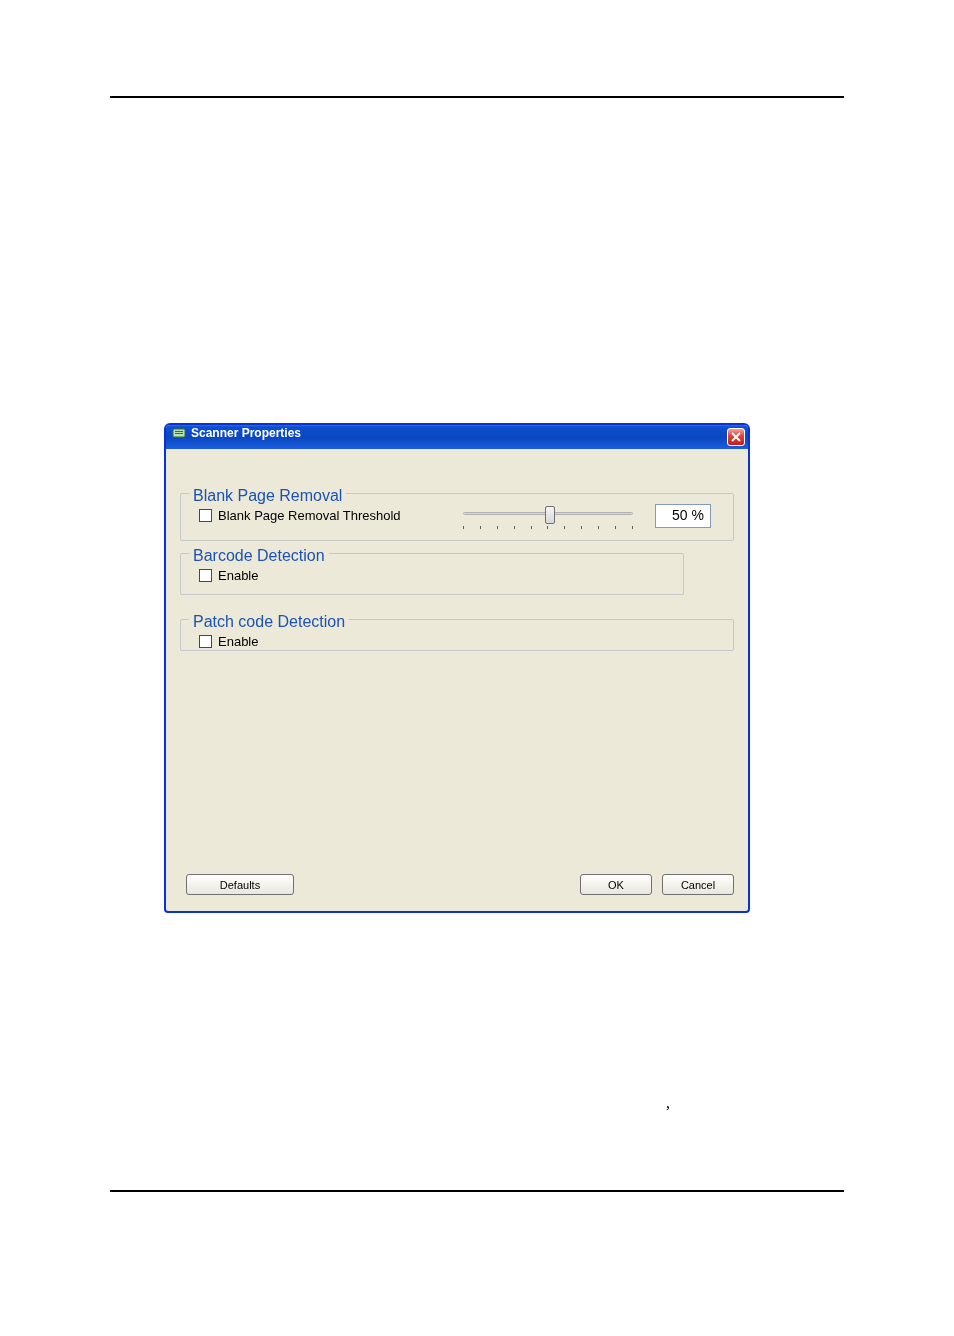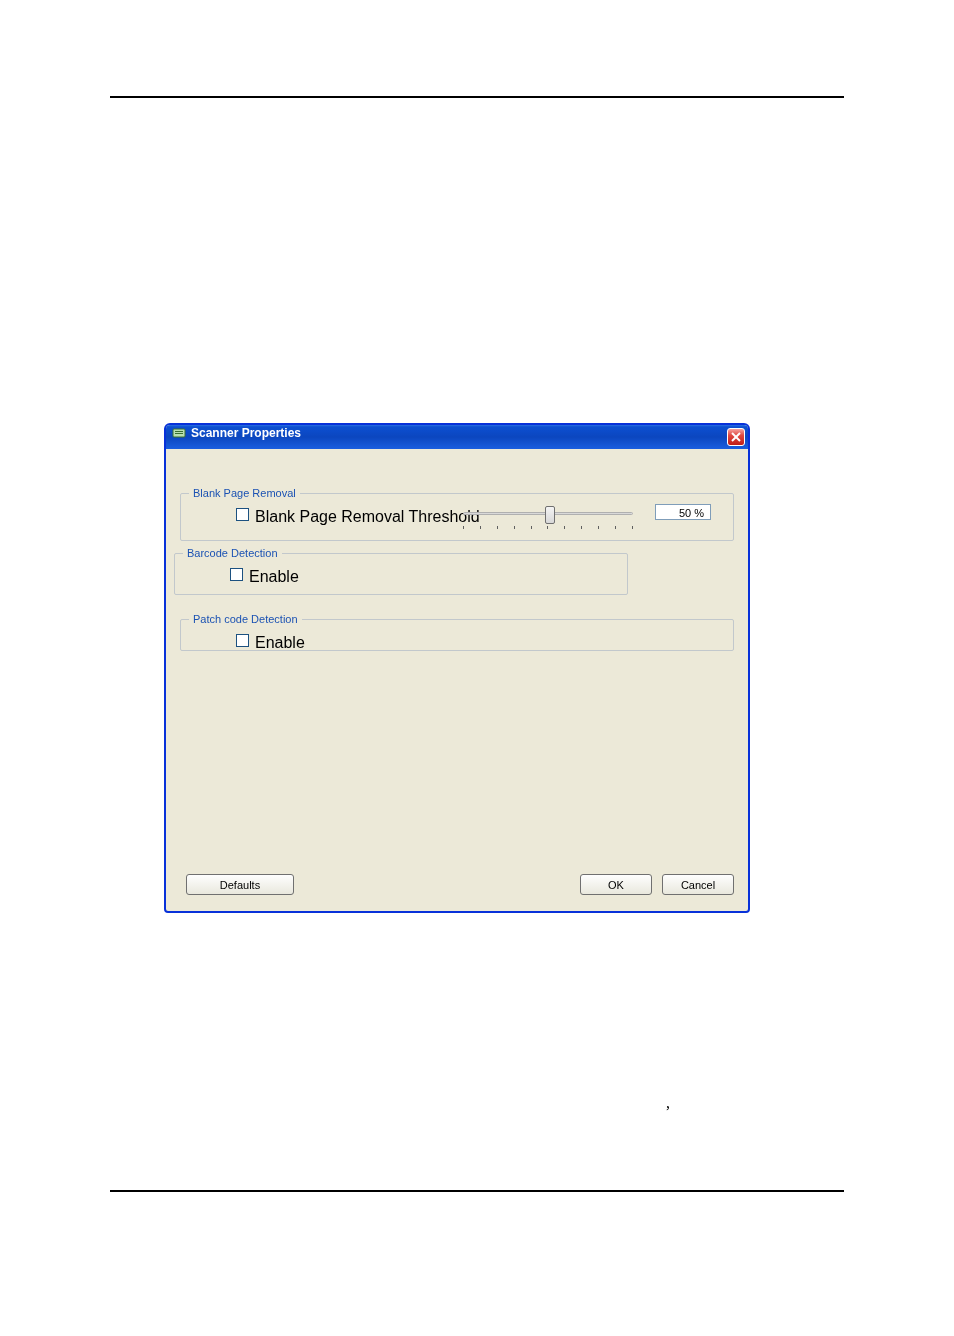--- a/index.html
+++ b/index.html
@@ -105,33 +105,32 @@
     position: absolute;
     border: 1px solid #c2c8cc;
     border-radius: 2px;
   }
   .groupbox .legend {
     position: absolute;
     top: -7px;
     left: 8px;
     background: #ece9d8;
     padding: 0 4px;
-    font-size: 11px;
+    font-size: 16px;
     color: #1b52b3;
   }
   .gb1 { top: 68px; left: 14px; width: 554px; height: 48px; }
-  .gb2 { top: 128px; left: 8px; width: 454px; height: 42px; }
+  .gb2 { top: 128px; left: 14px; width: 504px; height: 42px; }
   .gb3 { top: 194px; left: 14px; width: 554px; height: 32px; }
   .checkbox-row {
     display: flex;
-    align-items: flex-start;
-    position: absolute;
-    font-size: 16px;
+    align-items: center;
+    position: absolute;
+    font-size: 13px;
     color: #000;
-    margin-left: 37px;
   }
   .checkbox {
     width: 13px;
     height: 13px;
     border: 1px solid #1c5180;
     background: #fff;
     margin-right: 6px;
   }
   .gb1 .checkbox-row { top: 14px; left: 18px; }
   .gb2 .checkbox-row { top: 14px; left: 18px; }
@@ -174,24 +173,24 @@
   .slider-ticks span {
     width: 1px;
     height: 3px;
     background: #606060;
   }
   .pct-box {
     position: absolute;
     top: 10px;
     left: 474px;
     width: 56px;
-    height: 16px;
+    height: 24px;
     border: 1px solid #7f9db9;
     background: #fff;
-    font-size: 11px;
+    font-size: 14px;
     text-align: right;
     padding: 2px 6px 0 0;
   }
   .btnbar {
     position: absolute;
     bottom: 16px;
     left: 0;
     width: 100%;
   }
   .btn {

